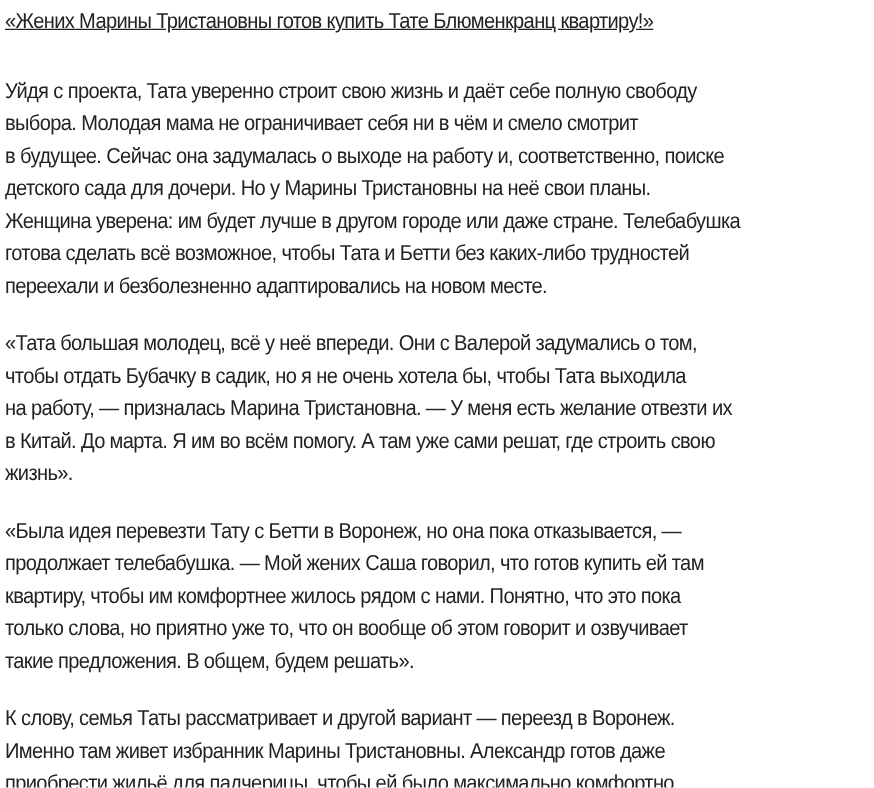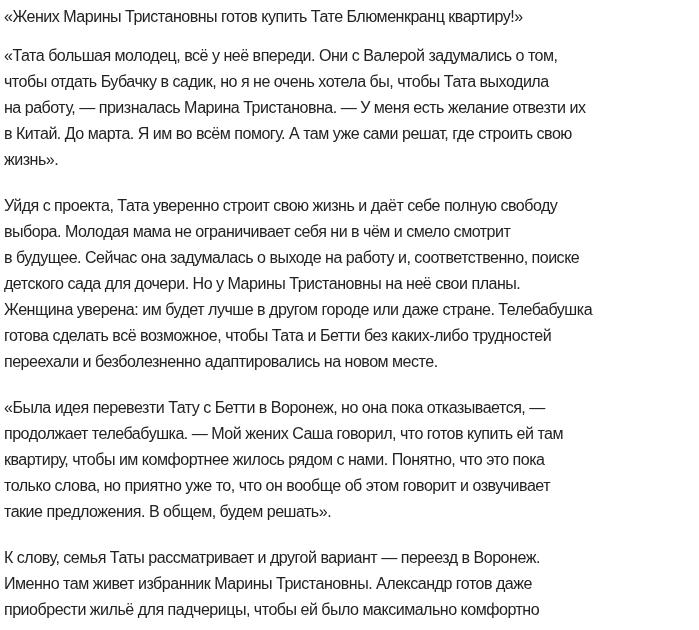--- a/index.html
+++ b/index.html
@@ -12,46 +12,46 @@
     .line {
       display: block;
       white-space: nowrap;
       font-size: 17.3px;
       line-height: 26px;
       letter-spacing: -0.55px;
       transform: scaleX(0.93);
       transform-origin: left center;
     }
     .para { margin: 0 0 20px 0; }
-    .title-para { margin-bottom: 13px; }
+    .title-para { margin-bottom: 30px; text-decoration: underline; }
   </style>
 </head>
 <body>
 
 <div class="article">
   <p class="para title-para">
     <span class="line">«Жених Марины Тристановны готов купить Тате Блюменкранц квартиру!»</span>
   </p>
 
   <p class="para">
-    <span class="line">«Тата большая молодец, всё у неё впереди. Они с Валерой задумались о том,</span>
-    <span class="line">чтобы отдать Бубачку в садик, но я не очень хотела бы, чтобы Тата выходила</span>
-    <span class="line">на работу, — призналась Марина Тристановна. — У меня есть желание отвезти их</span>
-    <span class="line">в Китай. До марта. Я им во всём помогу. А там уже сами решат, где строить свою</span>
-    <span class="line">жизнь».</span>
-  </p>
-
-  <p class="para">
     <span class="line">Уйдя с проекта, Тата уверенно строит свою жизнь и даёт себе полную свободу</span>
     <span class="line">выбора. Молодая мама не ограничивает себя ни в чём и смело смотрит</span>
     <span class="line">в будущее. Сейчас она задумалась о выходе на работу и, соответственно, поиске</span>
     <span class="line">детского сада для дочери. Но у Марины Тристановны на неё свои планы.</span>
     <span class="line">Женщина уверена: им будет лучше в другом городе или даже стране. Телебабушка</span>
     <span class="line">готова сделать всё возможное, чтобы Тата и Бетти без каких-либо трудностей</span>
     <span class="line">переехали и безболезненно адаптировались на новом месте.</span>
+  </p>
+
+  <p class="para">
+    <span class="line">«Тата большая молодец, всё у неё впереди. Они с Валерой задумались о том,</span>
+    <span class="line">чтобы отдать Бубачку в садик, но я не очень хотела бы, чтобы Тата выходила</span>
+    <span class="line">на работу, — призналась Марина Тристановна. — У меня есть желание отвезти их</span>
+    <span class="line">в Китай. До марта. Я им во всём помогу. А там уже сами решат, где строить свою</span>
+    <span class="line">жизнь».</span>
   </p>
 
   <p class="para">
     <span class="line">«Была идея перевезти Тату с Бетти в Воронеж, но она пока отказывается, —</span>
     <span class="line">продолжает телебабушка. — Мой жених Саша говорил, что готов купить ей там</span>
     <span class="line">квартиру, чтобы им комфортнее жилось рядом с нами. Понятно, что это пока</span>
     <span class="line">только слова, но приятно уже то, что он вообще об этом говорит и озвучивает</span>
     <span class="line">такие предложения. В общем, будем решать».</span>
   </p>
 

